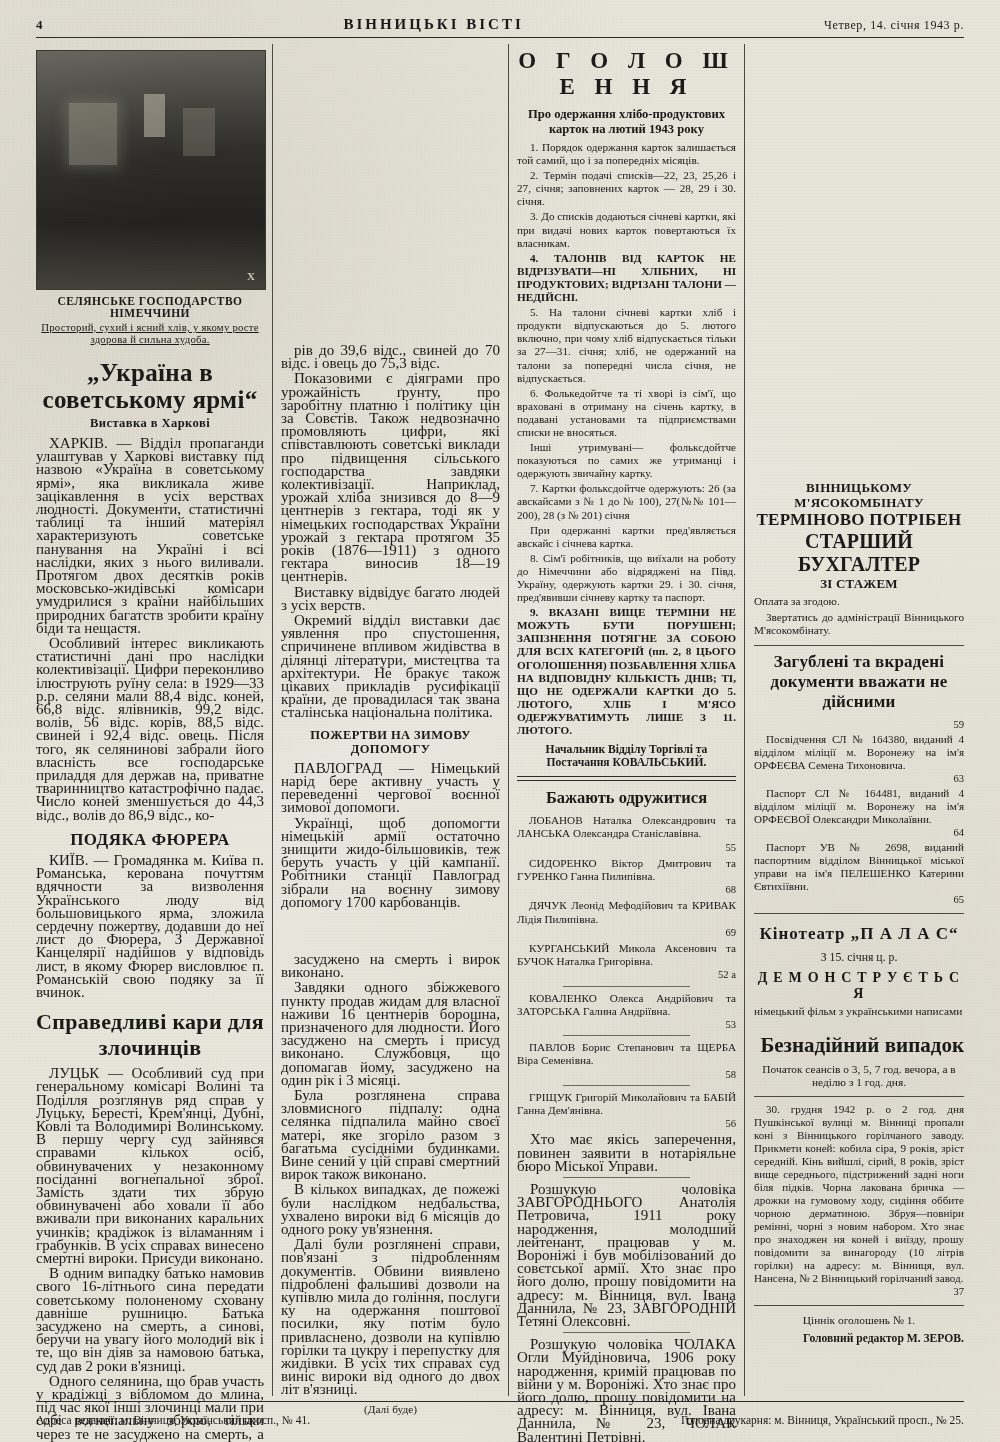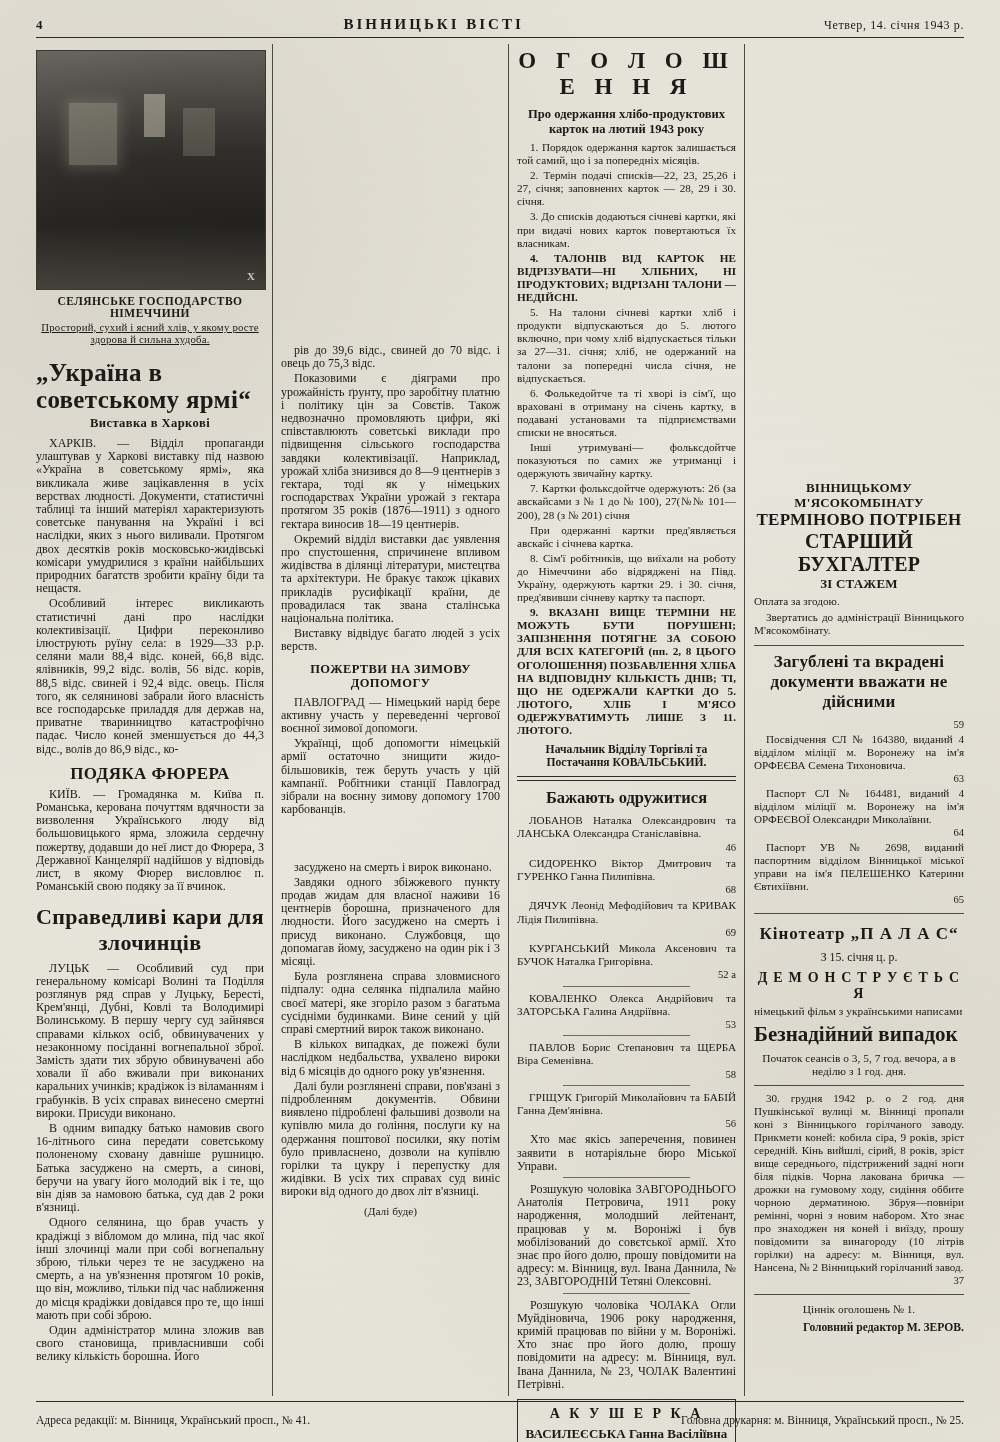--- a/index.html
+++ b/index.html
@@ -75,21 +75,21 @@
   }
   .col {
     box-sizing: border-box;
   }
   .col-left   { width: 236px; padding-right: 8px; }
   .col-mid    { width: 236px; padding: 0 8px; border-left: 1px solid #4a4a44; }
   .col-right  { width: 236px; padding: 0 8px; border-left: 1px solid #4a4a44; }
   .col-far    { width: 220px; padding-left: 9px; border-left: 1px solid #4a4a44; }
 
   p, .p {
-    font-size: 12px;
+    font-size: 15px;
     line-height: 13.2px;
     text-align: justify;
     margin: 0 0 2px 0;
     text-indent: 13px;
     hyphens: auto;
   }
 
   
   .photo {
     width: 100%;
@@ -125,20 +125,21 @@
   }
   .cap-sub {
     text-align: center;
     font-size: 10.8px;
     margin-top: 2px;
     letter-spacing: .2px;
     text-decoration: underline;
   }
 
   .headline-main {
+    text-align: center;
     font-size: 25px;
     font-weight: bold;
     line-height: 27px;
     margin-top: 14px;
     letter-spacing: .3px;
   }
   .headline-sub {
     text-align: center;
     font-size: 12.6px;
     font-weight: bold;
@@ -263,21 +264,21 @@
   .kino-head {
     text-align: center;
     font-size: 17px;
     font-weight: bold;
     letter-spacing: 1px;
     margin-top: 10px;
   }
   .kino-line { text-align: center; font-size: 11.8px; margin-top: 6px; }
   .kino-demo { text-align: center; font-size: 14px; font-weight: bold; letter-spacing: 1.2px; margin-top: 5px; }
   .kino-film { text-align: left; font-size: 11.4px; margin-top: 3px; }
-  .kino-title { text-align: left; font-size: 21px; font-weight: bold; margin-top: 5px; }
+  .kino-title { text-align: right; font-size: 21px; font-weight: bold; margin-top: 16px; }
   .kino-times { text-align: center; font-size: 11.4px; line-height: 13.4px; margin-top: 5px; }
   .price-line { text-align: center; font-size: 11.4px; margin-top: 8px; }
   .editor-line { text-align: right; font-size: 11.6px; font-weight: bold; margin-top: 6px; }
 </style>
 </head>
 <body>
 
 <div class="page">
 
   <div class="masthead">
@@ -313,22 +314,22 @@
       <p>ЛУЦЬК — Особливий суд при генеральному комісарі Волині та Поділля розглянув ряд справ у Луцьку, Бересті, Крем'янці, Дубні, Ковлі та Володимирі Волинському. В першу чергу суд зайнявся справами кількох осіб, обвинувачених у незаконному посіданні вогнепальної зброї. Замість здати тих збрую обвинувачені або ховали її або вживали при виконаних каральних учинків; крадіжок із віламанням і грабунків. В усіх справах винесено смертні вироки. Присуди виконано.</p>
       <p>В одним випадку батько намовив свого 16-літнього сина передати советському полоненому сховану давніше рушницю. Батька засуджено на смерть, а синові, беручи на увагу його молодий вік і те, що він діяв за намовою батька, суд дав 2 роки в'язниці.</p>
       <p>Одного селянина, що брав участь у крадіжці з вібломом до млина, під час якої інші злочинці мали при собі вогнепальну зброю, тільки через те не засуджено на смерть, а на ув'язнення протягом 10 років, що він, можливо, тільки під час наближення до місця крадіжки довідався про те, що інші мають при собі зброю.</p>
       <p>Один адміністратор млина зложив вав свого становища, привласнивши собі велику кількість борошна. Його</p>
     </div>
 
     <div class="col col-mid">
       <div style="height:300px"></div>
       <p>рів до 39,6 відс., свиней до 70 відс. і овець до 75,3 відс.</p>
       <p>Показовими є діяграми про урожайність ґрунту, про заробітну платню і політику цін за Совєтів. Також недвозначно промовляють цифри, які співставлюють советські виклади про підвищення сільського господарства завдяки колективізації. Наприклад, урожай хліба знизився до 8—9 центнерів з гектара, тоді як у німецьких господарствах України урожай з гектара протягом 35 років (1876—1911) з одного гектара виносив 18—19 центнерів.</p>
+      <p>Виставку відвідує багато людей з усіх верств.</p>
       <p>Окремий відділ виставки дає уявлення про спустошення, спричинене впливом жидівства в ділянці літератури, мистецтва та архітектури. Не бракує також цікавих прикладів русифікації країни, де провадилася так звана сталінська національна політика.</p>
-      <p>Виставку відвідує багато людей з усіх верств.</p>
 
       <h2 class="sec small">ПОЖЕРТВИ НА ЗИМОВУ ДОПОМОГУ</h2>
       <p>ПАВЛОГРАД — Німецький нарід бере активну участь у переведенні чергової воєнної зимової допомоги.</p>
       <p>Українці, щоб допомогти німецькій армії остаточно знищити жидо-більшовиків, теж беруть участь у цій кампанії. Робітники станції Павлоград зібрали на воєнну зимову допомогу 1700 карбованців.</p>
 
       <div style="height:42px"></div>
       <p>засуджено на смерть і вирок виконано.</p>
       <p>Завдяки одного збіжжевого пункту продав жидам для власної наживи 16 центнерів борошна, призначеного для людности. Його засуджено на смерть і присуд виконано. Службовця, що допомагав йому, засуджено на один рік і 3 місяці.</p>
       <p>Була розглянена справа зловмисного підпалу: одна селянка підпалила майно своєї матері, яке згоріло разом з багатьма сусідніми будинками. Вине сений у цій справі смертний вирок також виконано.</p>
       <p>В кількох випадках, де пожежі були наслідком недбальства, ухвалено вироки від 6 місяців до одного року ув'язнення.</p>
@@ -351,21 +352,21 @@
         <p>При одержанні картки пред'являється авскайс і січнева картка.</p>
         <p>8. Сім'ї робітників, що виїхали на роботу до Німеччини або відряджені на Півд. Україну, одержують картки 29. і 30. січня, пред'явивши січневу картку та паспорт.</p>
         <p class="caps">9. ВКАЗАНІ ВИЩЕ ТЕРМІНИ НЕ МОЖУТЬ БУТИ ПОРУШЕНІ; ЗАПІЗНЕННЯ ПОТЯГНЕ ЗА СОБОЮ ДЛЯ ВСІХ КАТЕГОРІЙ (пп. 2, 8 ЦЬОГО ОГОЛОШЕННЯ) ПОЗБАВЛЕННЯ ХЛІБА НА ВІДПОВІДНУ КІЛЬКІСТЬ ДНІВ; ТІ, ЩО НЕ ОДЕРЖАЛИ КАРТКИ ДО 5. ЛЮТОГО, ХЛІБ І М'ЯСО ОДЕРЖУВАТИМУТЬ ЛИШЕ З 11. ЛЮТОГО.</p>
       </div>
       <div class="sign">Начальник Відділу Торгівлі та Постачання    КОВАЛЬСЬКИЙ.</div>
       <div class="double-rule"></div>
 
       <div class="ads-head">Бажають одружитися</div>
       <div class="ad-item">
         <span>ЛОБАНОВ Наталка Олександрович та ЛАНСЬКА Олександра Станіславівна.</span>
-        <span class="ad-num">46</span>
+        <span class="ad-num">55</span>
       </div>
       <div class="ad-item">
         <span>СИДОРЕНКО Віктор Дмитрович та ГУРЕНКО Ганна Пилипівна.</span>
         <span class="ad-num">68</span>
       </div>
       <div class="ad-item">
         <span>ДЯЧУК Леонід Мефодійович та КРИВАК Лідія Пилипівна.</span>
         <span class="ad-num">69</span>
       </div>
       <div class="ad-item">

